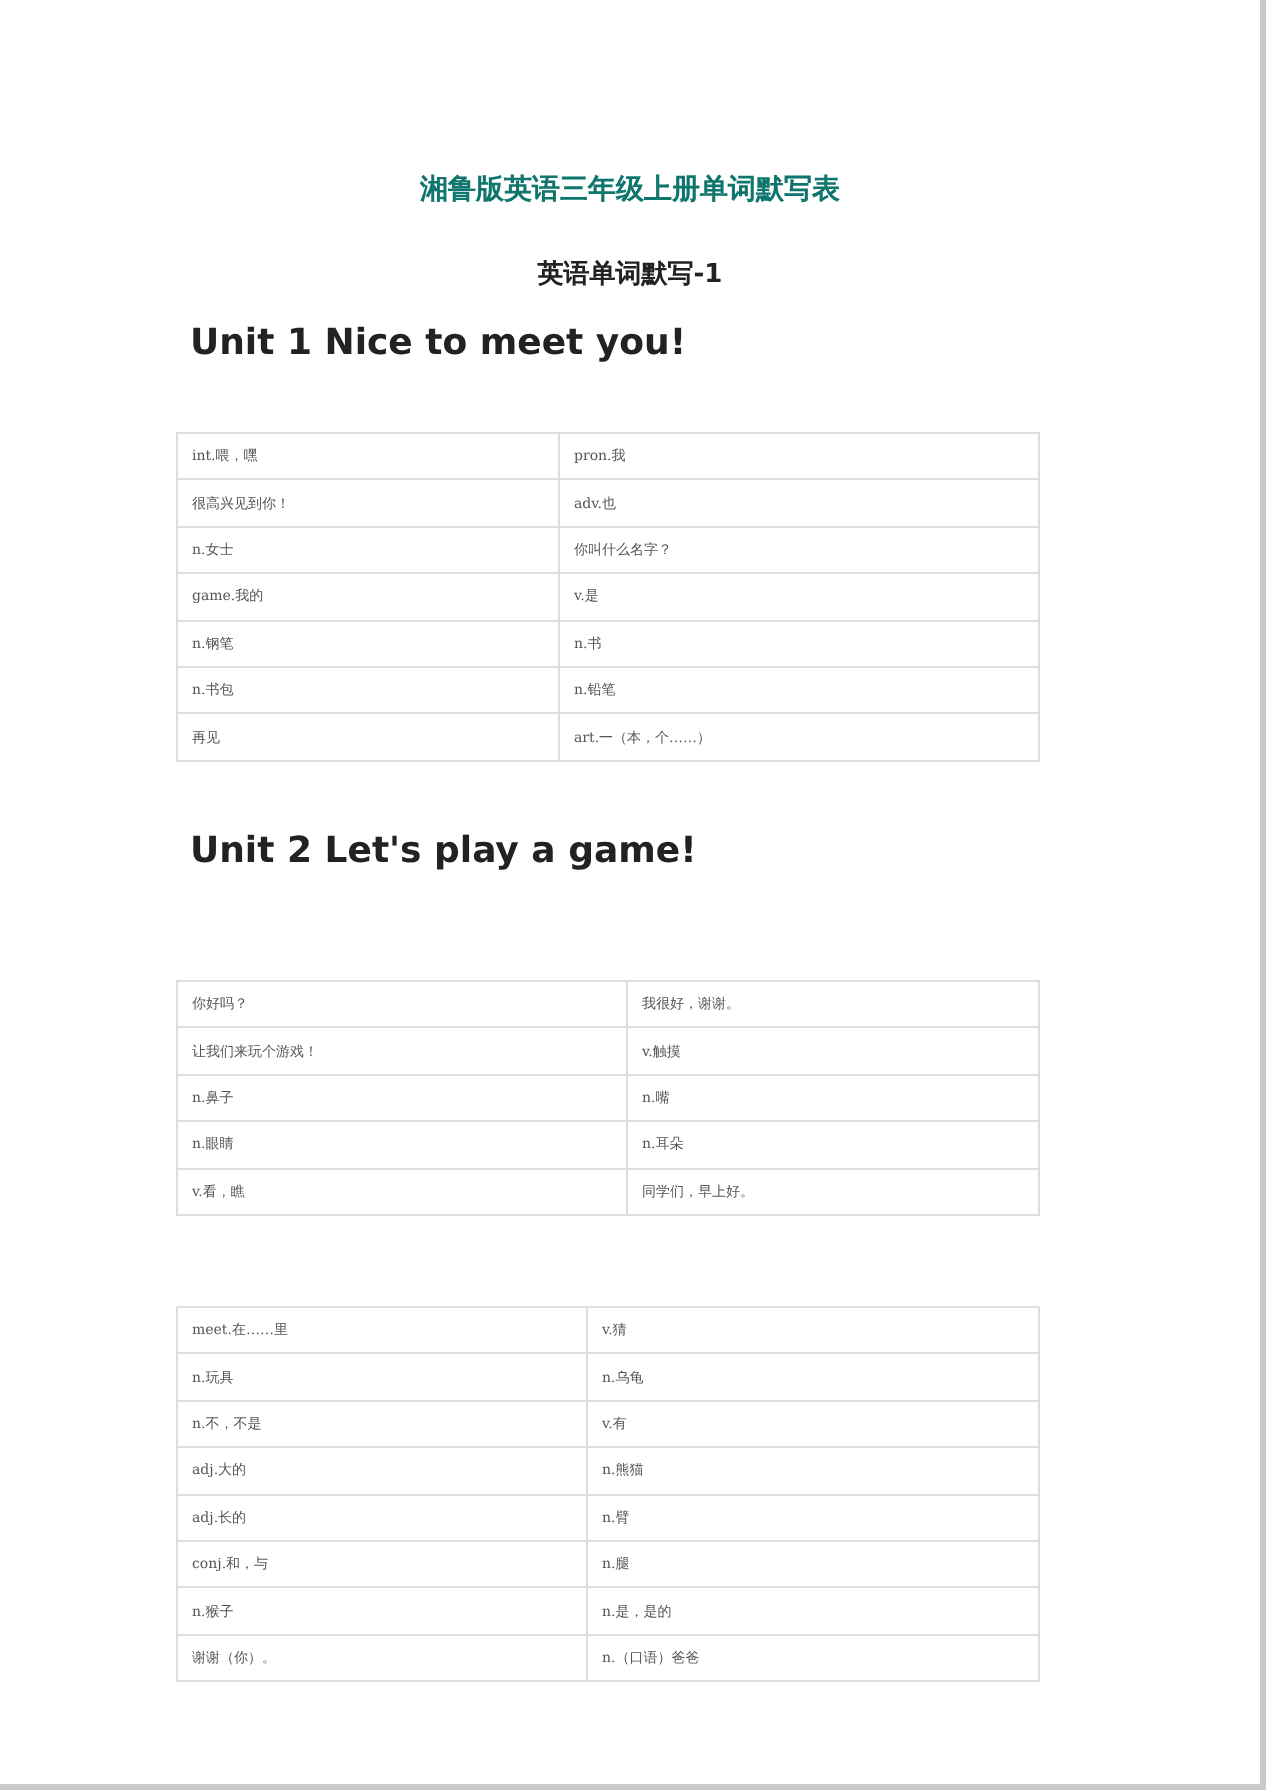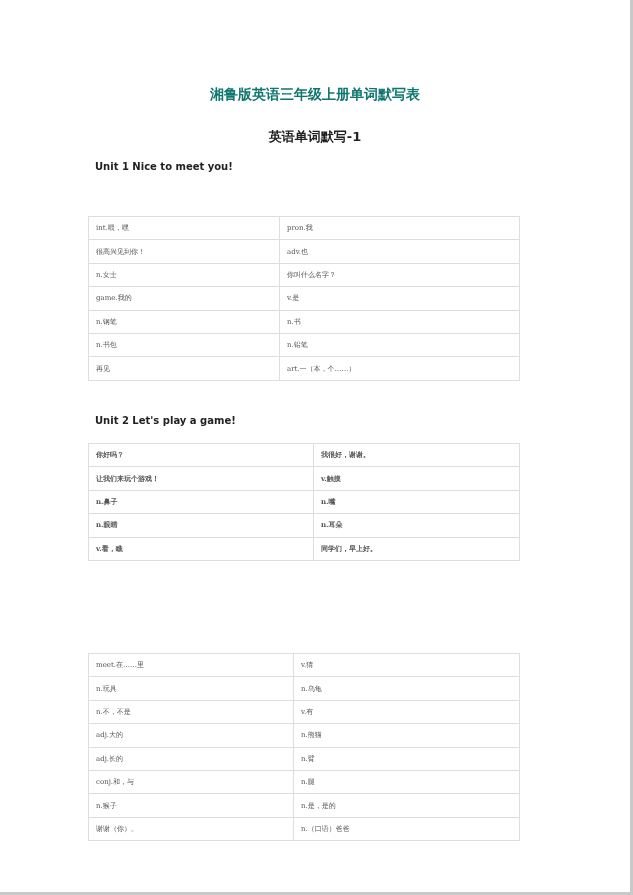--- a/index.html
+++ b/index.html
@@ -13,21 +13,21 @@
     .doc-title {
       position: absolute; left: 0; width: 630px; top: 86px; text-align: center;
       font-size: 14px; font-weight: bold; color: #0f766e;
       font-family: "DejaVu Sans", sans-serif;
     }
     .doc-subtitle {
       position: absolute; left: 0; width: 630px; top: 128px; text-align: center;
       font-size: 13px; font-weight: bold; color: #222;
     }
     .unit-heading {
-      position: absolute; left: 95px; font-size: 10px; font-weight: bold; color: #222;
+      position: absolute; left: 95px; font-size: 18px; font-weight: bold; color: #222;
       font-family: "DejaVu Sans", sans-serif;
     }
     table.words {
       position: absolute; left: 88px; width: 431px; border-collapse: collapse;
       table-layout: fixed;
       margin-top: 31px;
     }
     table.words td {
       border: 1px solid #dedede; height: 22.4px; padding: 0 0 0 7px;
       font-family: "DejaVu Serif", serif; font-size: 7px; color: #555;
@@ -73,21 +73,21 @@
           <td>n.铅笔</td>
         </tr>
       <tr>
           <td>再见</td>
           <td>art.一（本，个……）</td>
         </tr>
     </tbody>
   </table>
 
   <div class="unit-heading" style="top:415px;">Unit 2 Let's play a game!</div>
-  <table class="words" style="top:412px;font-weight:bold;">
+  <table class="words" style="top:459px;">
     <colgroup>
         <col style="width:225px">
         <col style="width:206px">
       </colgroup>
     <tbody>
       <tr>
           <td>你好吗？</td>
           <td>我很好，谢谢。</td>
         </tr>
       <tr>

